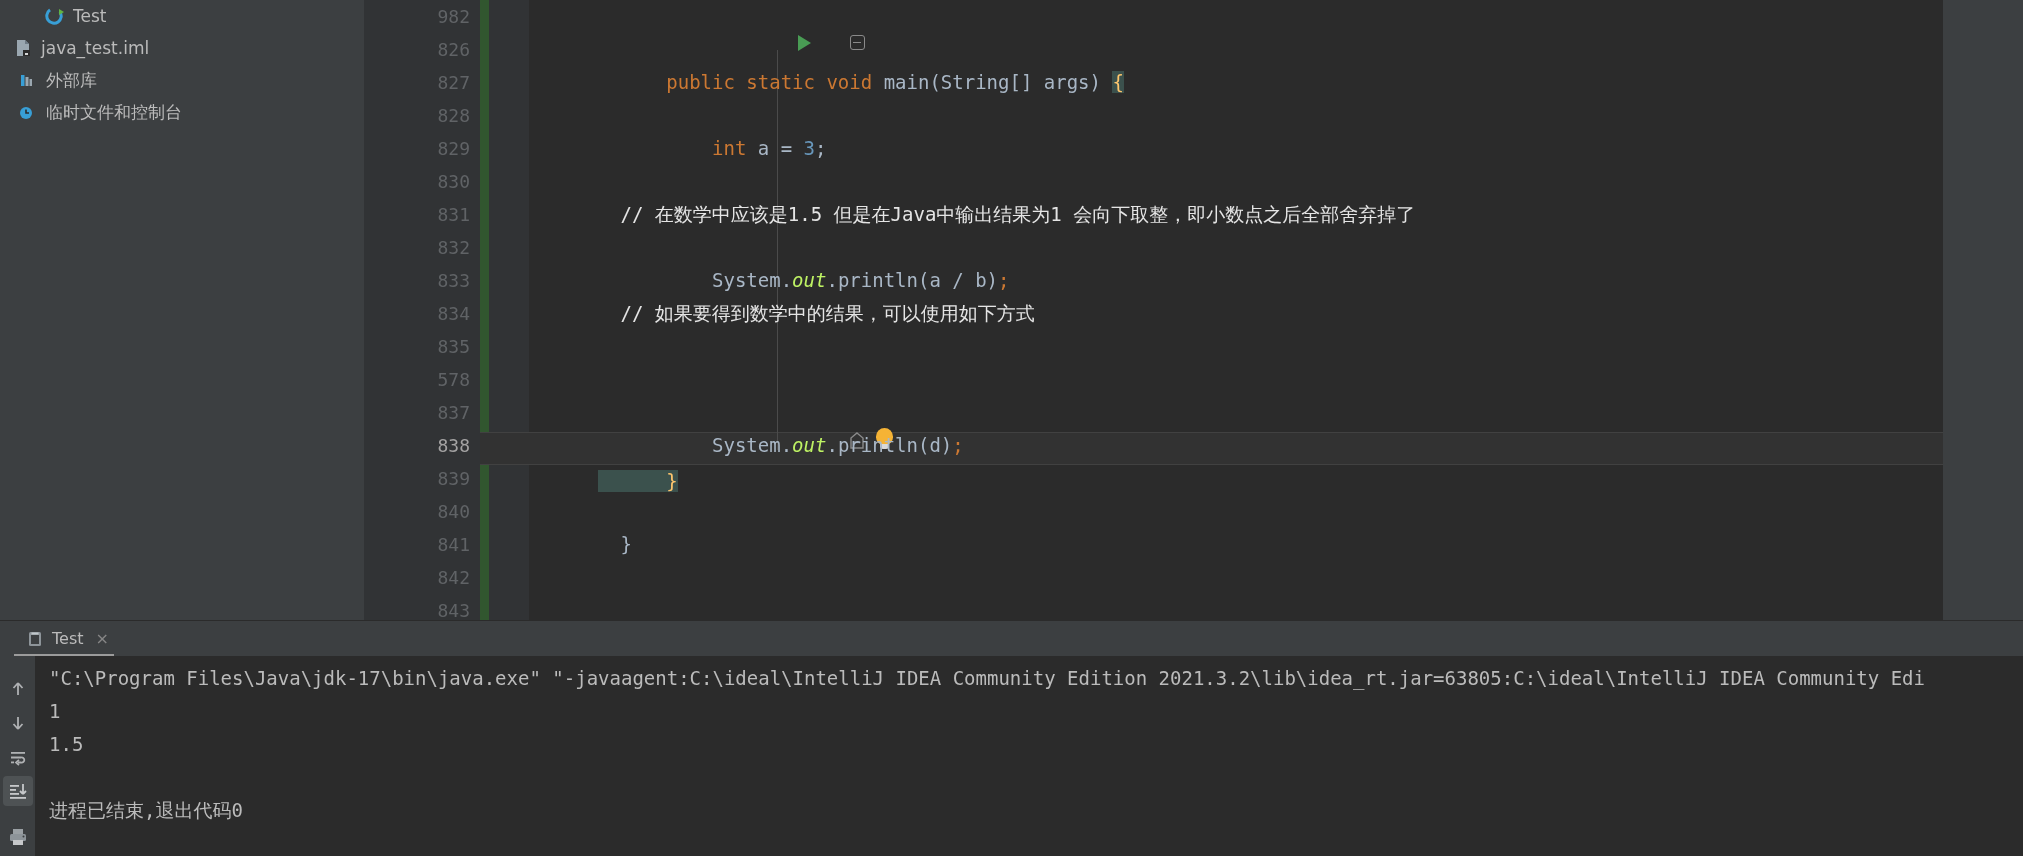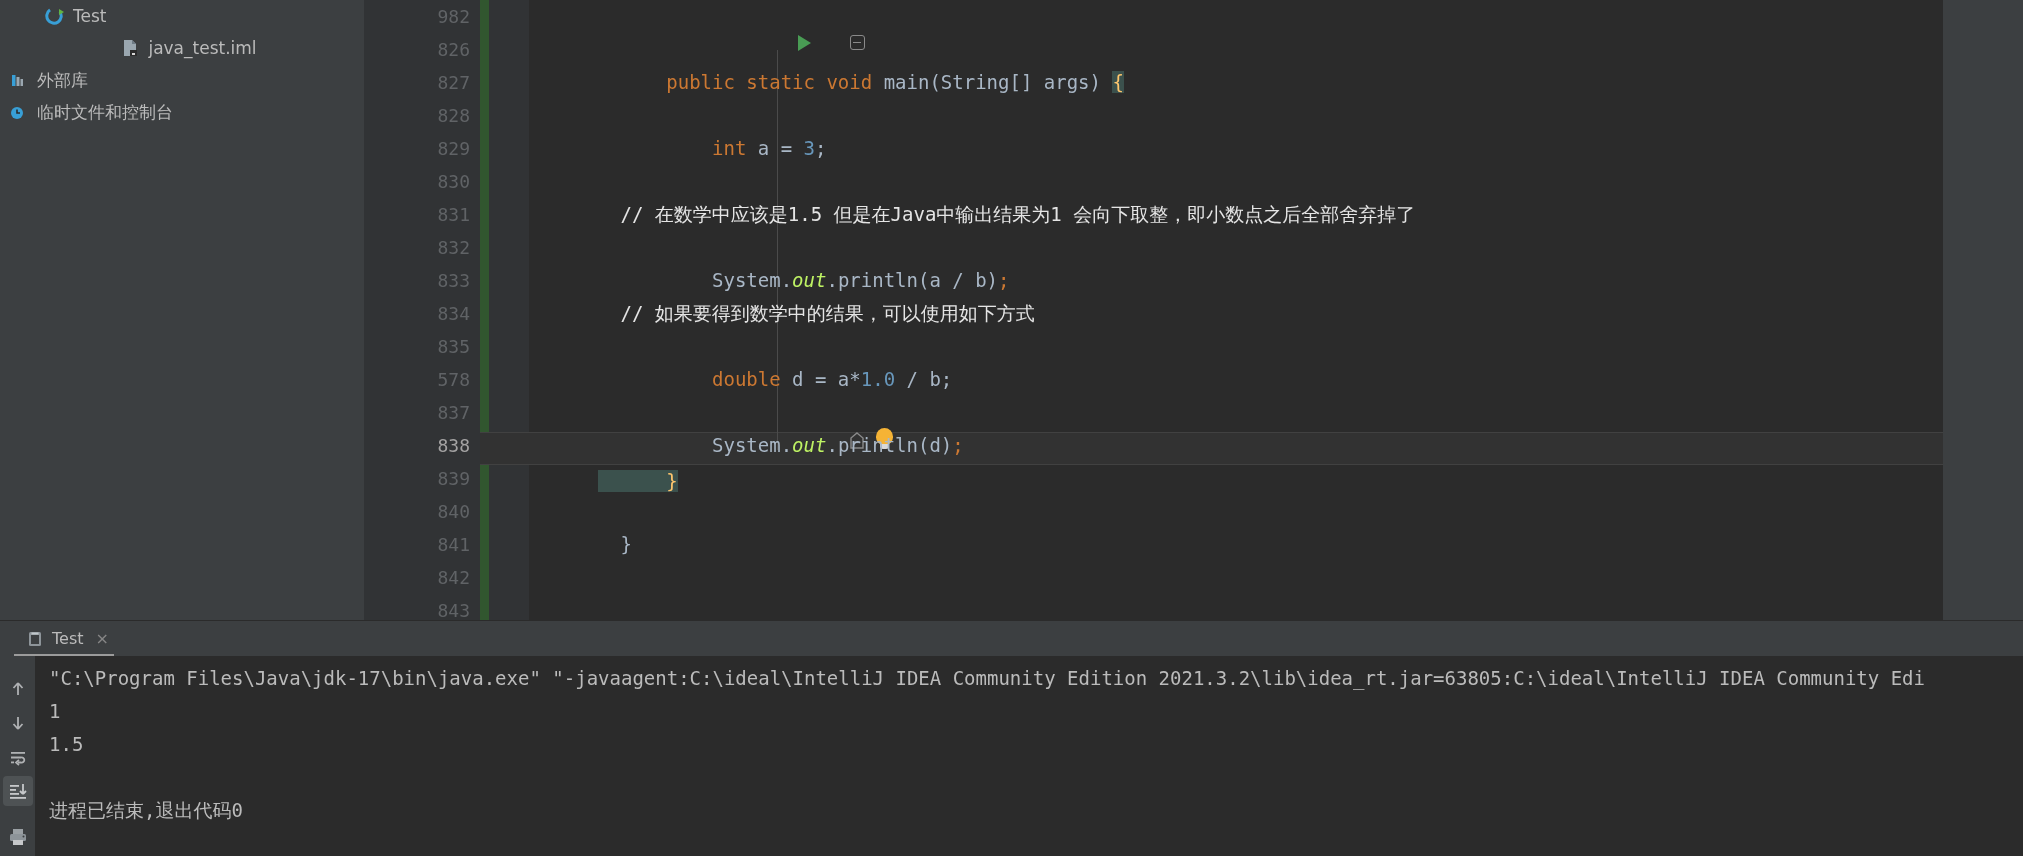--- a/index.html
+++ b/index.html
@@ -19,22 +19,22 @@
   }
   .tree-row {
     display: flex; align-items: center;
     height: 32px; padding-left: 4px;
     font-size: 17px; color: #bbbbbb;
     white-space: nowrap;
   }
   .tree-row .ico { width: 22px; height: 22px; margin-right: 7px; flex: none;
                    display: flex; align-items: center; justify-content: center; }
   .ind-2 { padding-left: 44px; }
-  .ind-1 { padding-left: 12px; justify-content: center; }
-  .ind-0 { padding-left: 8px; }
+  .ind-1 { padding-left: 12px; }
+  .ind-0 { padding-left: 17px; }
 
   
   .editor {
     position: absolute; left: 364px; top: 0;
     width: 1659px; height: 620px;
     background: #2b2b2b;
   }
   .gutter {
     position: absolute; left: 0; top: 0;
     width: 116px; height: 620px;
@@ -277,23 +277,20 @@
       <span class="kw">      public static void </span><span class="ident">main</span><span class="ident">(</span><span class="ident">String</span><span class="ident">[] args) </span><span class="brace-hl">{</span>
     </div>
     <div class="code-line" style="left:165px; top:99px">
       <span class="kw">          int </span><span class="ident">a = </span><span class="num">3</span><span class="ident">;</span>
     </div>
     <div class="code-line cmt" style="left:165px; top:198px">        // 在数学中应该是1.5 但是在Java中输出结果为1 会向下取整，即小数点之后全部舍弃掉了</div>
     <div class="code-line" style="left:165px; top:231px">
       <span class="ident">          System.</span><span class="fld">out</span><span class="ident">.println(a / b)</span><span class="kw">;</span>
     </div>
     <div class="code-line cmt" style="left:165px; top:297px">        // 如果要得到数学中的结果，可以使用如下方式</div>
-    <div class="code-line" style="left:165px; top:330px">
-      <span class="kw">          double </span><span class="ident">d = a*</span><span class="num">1.0</span><span class="ident"> / b;</span>
-    </div>
     <div class="code-line" style="left:165px; top:396px">
       <span class="ident">          System.</span><span class="fld">out</span><span class="ident">.println(d)</span><span class="kw">;</span>
     </div>
     <div class="code-line" style="left:165px; top:432px">
       <span class="brace-hl">      }</span>
     </div>
     <div class="code-line" style="left:165px; top:495px">
       <span class="ident">  }</span>
     </div>
 

